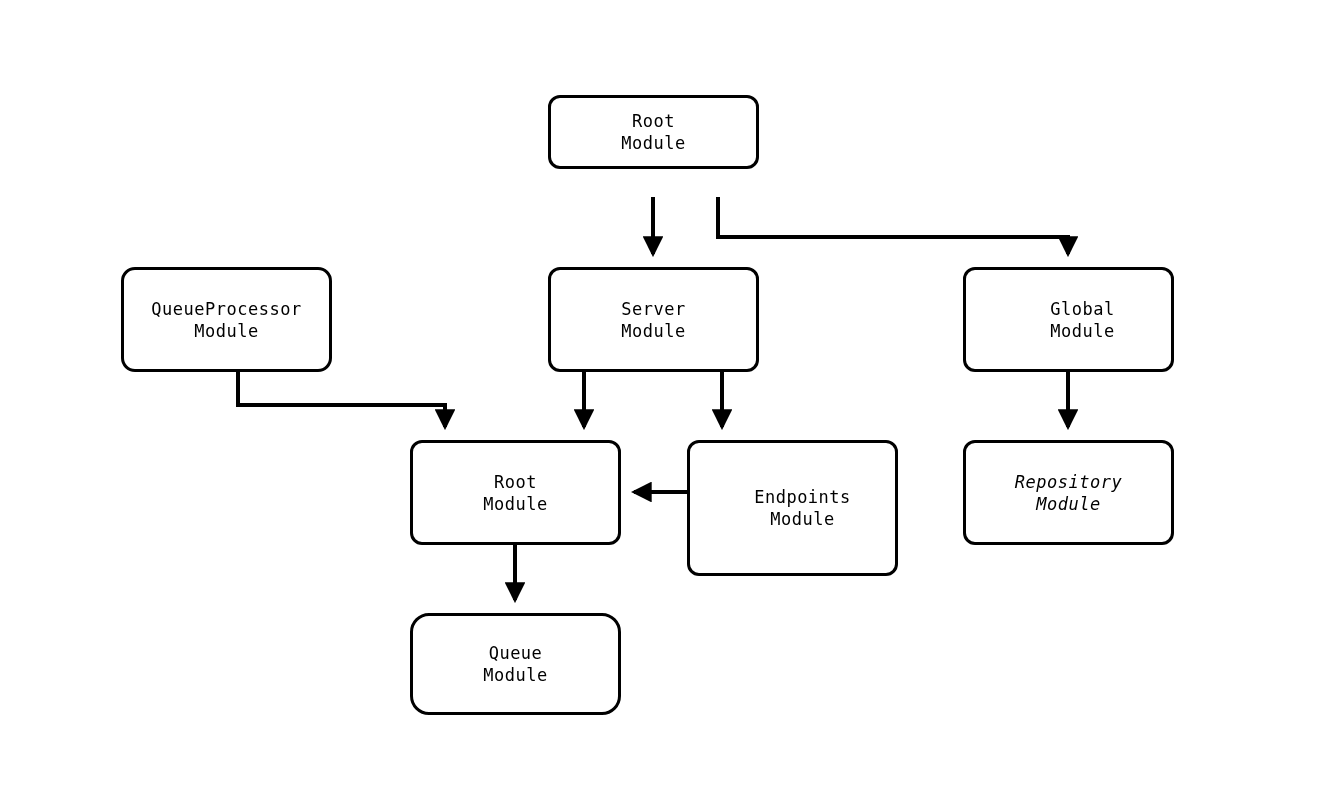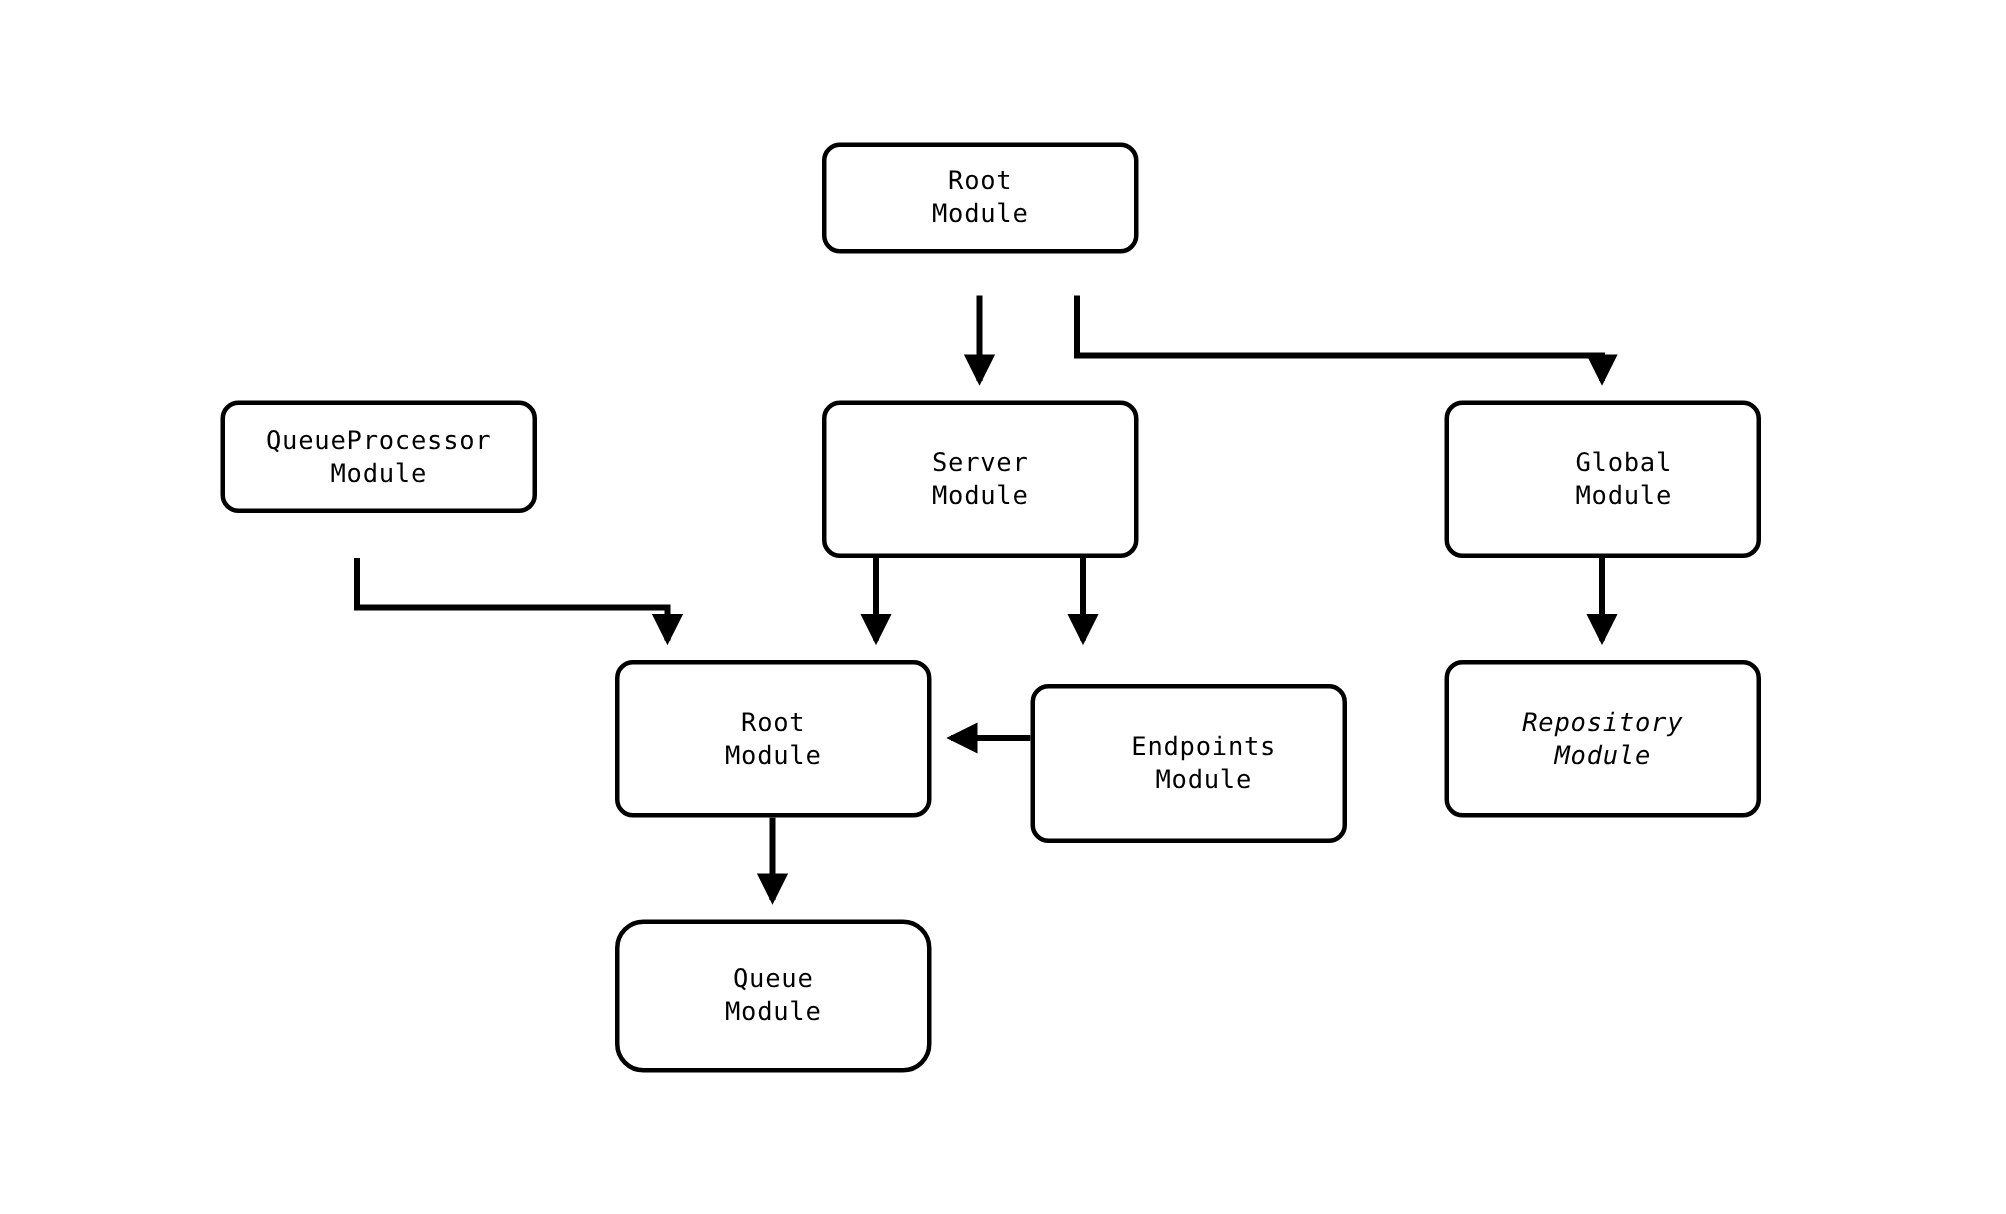--- a/index.html
+++ b/index.html
@@ -74,41 +74,41 @@
 
       <path d="M 515 545 L 515 600" marker-end="url(#arrow)"></path>
     </g>
   </svg>
 
   <div class="node" style="left:548px; top:95px; width:211px; height:74px;text-align:center;">
     <span class="l1">Root</span>
     <span class="l2">Module</span>
   </div>
 
-  <div class="node" style="left:147px; top:267px; width:211px; height:75px;">
+  <div class="node" style="left:121px; top:267px; width:211px; height:105px;border-radius:14px;">
     <span class="l1">QueueProcessor</span>
     <span class="l2">Module</span>
   </div>
 
   <div class="node" style="left:548px; top:267px; width:211px; height:105px;">
     <span class="l1">Server</span>
     <span class="l2">Module</span>
   </div>
 
   <div class="node" style="left:963px; top:267px; width:211px; height:105px;padding-left:28px;">
     <span class="l1">Global</span>
     <span class="l2">Module</span>
   </div>
 
   <div class="node" style="left:410px; top:440px; width:211px; height:105px;">
     <span class="l1">Root</span>
     <span class="l2">Module</span>
   </div>
 
-  <div class="node" style="left:687px; top:456px; width:211px; height:106px;padding-left:20px;">
+  <div class="node" style="left:687px; top:440px; width:211px; height:136px;padding-left:20px;">
     <span class="l1">Endpoints</span>
     <span class="l2">Module</span>
   </div>
 
   <div class="node" style="left:963px; top:440px; width:211px; height:105px;font-style:italic;">
     <span class="l1">Repository</span>
     <span class="l2">Module</span>
   </div>
 
   <div class="node" style="left:410px; top:613px; width:211px; height:102px;border-radius:19px;">

